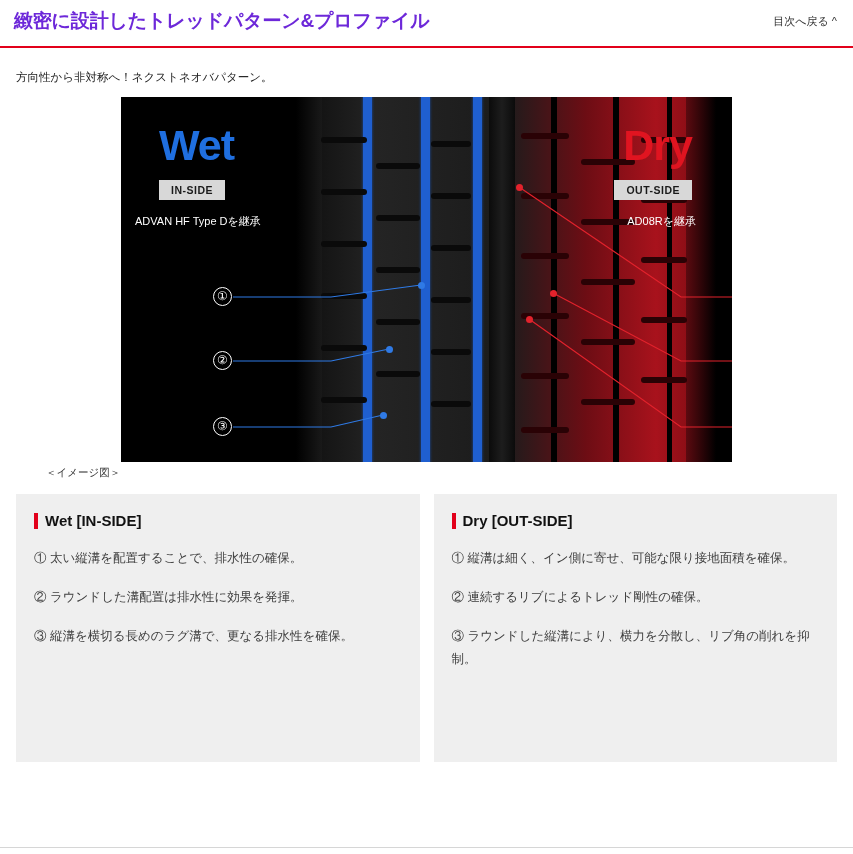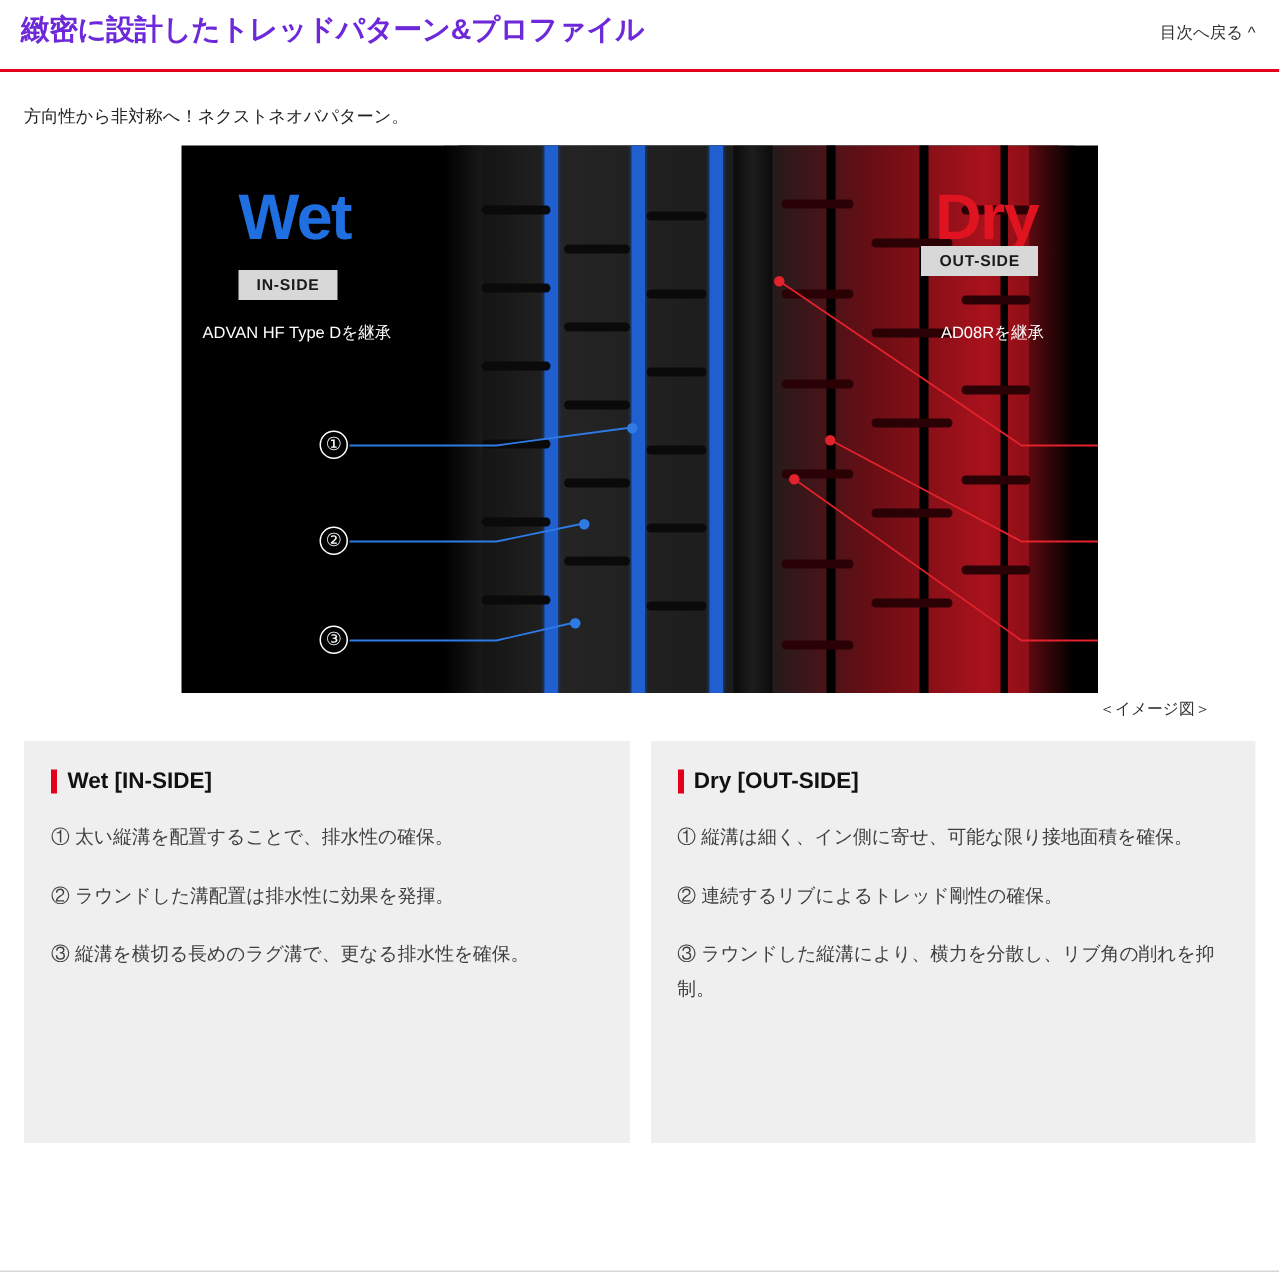--- a/index.html
+++ b/index.html
@@ -157,21 +157,21 @@
   .side-tag {
     position: absolute;
     background: #d8d8d8;
     color: #1a1a1a;
     font-size: 10.5px;
     font-weight: bold;
     padding: 4px 12px;
     letter-spacing: 0.5px;
   }
   .side-tag.in { left: 38px; top: 83px; }
-  .side-tag.out { right: 40px; top: 67px; }
+  .side-tag.out { right: 40px; top: 83px; }
   .inherit-text {
     position: absolute;
     color: #ffffff;
     font-size: 11px;
     white-space: nowrap;
   }
   .inherit-text.left { left: 14px; top: 117px; }
   .inherit-text.right { right: 36px; top: 117px; }
 
   .callout-num {
@@ -186,21 +186,20 @@
   }
   .dot {
     position: absolute;
     width: 7px; height: 7px;
     border-radius: 50%;
   }
   .dot.blue { background: #2f7ae5; }
   .dot.red { background: #e2222c; }
 
   .img-note {
-    text-align: right;
     width: 761px;
     margin: 4px auto 0 auto;
     font-size: 10.5px;
     color: #333;
   }
 
   
   .panels {
     display: flex;
     gap: 14px;

